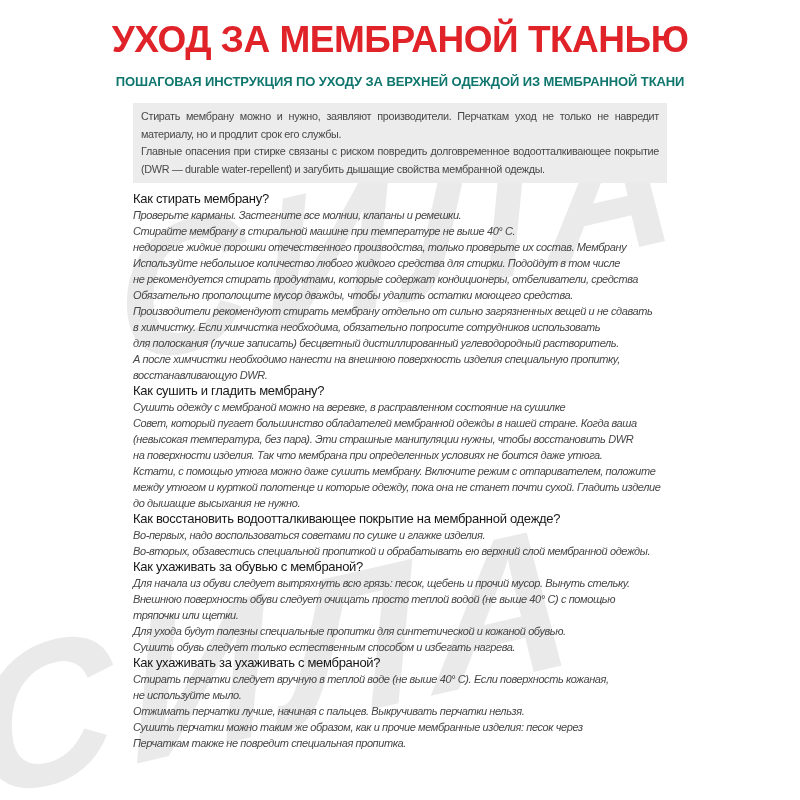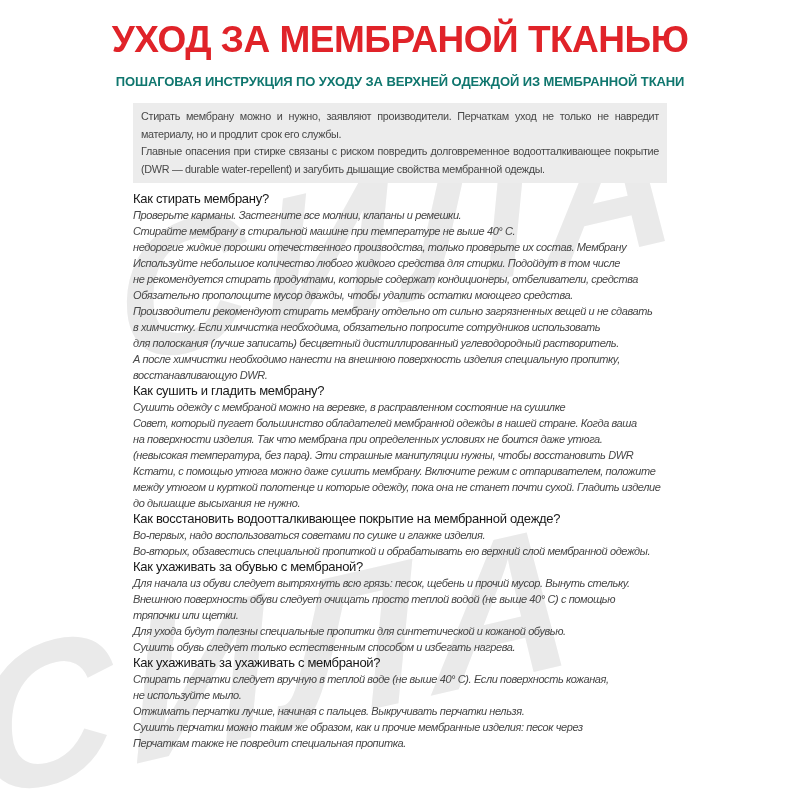--- a/index.html
+++ b/index.html
@@ -109,22 +109,22 @@
         <div class="body-line">не рекомендуется стирать продуктами, которые содержат кондиционеры, отбеливатели, средства</div>
         <div class="body-line">Обязательно прополощите мусор дважды, чтобы удалить остатки моющего средства.</div>
         <div class="body-line">Производители рекомендуют стирать мембрану отдельно от сильно загрязненных вещей и не сдавать</div>
         <div class="body-line">в химчистку. Если химчистка необходима, обязательно попросите сотрудников использовать</div>
         <div class="body-line">для полоскания (лучше записать) бесцветный дистиллированный углеводородный растворитель.</div>
         <div class="body-line">А после химчистки необходимо нанести на внешнюю поверхность изделия специальную пропитку,</div>
         <div class="body-line">восстанавливающую DWR.</div>
         <div class="sec-heading">Как сушить и гладить мембрану?</div>
         <div class="body-line">Сушить одежду с мембраной можно на веревке, в расправленном состояние на сушилке</div>
         <div class="body-line">Совет, который пугает большинство обладателей мембранной одежды в нашей стране. Когда ваша</div>
+        <div class="body-line">(невысокая температура, без пара). Эти страшные манипуляции нужны, чтобы восстановить DWR</div>
         <div class="body-line">на поверхности изделия. Так что мембрана при определенных условиях не боится даже утюга.</div>
-        <div class="body-line">(невысокая температура, без пара). Эти страшные манипуляции нужны, чтобы восстановить DWR</div>
         <div class="body-line">Кстати, с помощью утюга можно даже сушить мембрану. Включите режим с отпаривателем, положите</div>
         <div class="body-line">между утюгом и курткой полотенце и которые одежду, пока она не станет почти сухой. Гладить изделие</div>
         <div class="body-line">до дышащие высыхания не нужно.</div>
         <div class="sec-heading">Как восстановить водоотталкивающее покрытие на мембранной одежде?</div>
         <div class="body-line">Во-первых, надо воспользоваться советами по сушке и глажке изделия.</div>
         <div class="body-line">Во-вторых, обзавестись специальной пропиткой и обрабатывать ею верхний слой мембранной одежды.</div>
         <div class="sec-heading">Как ухаживать за обувью с мембраной?</div>
         <div class="body-line">Для начала из обуви следует вытряхнуть всю грязь: песок, щебень и прочий мусор. Вынуть стельку.</div>
         <div class="body-line">Внешнюю поверхность обуви следует очищать просто теплой водой (не выше 40° С) с помощью</div>
         <div class="body-line">тряпочки или щетки.</div>

